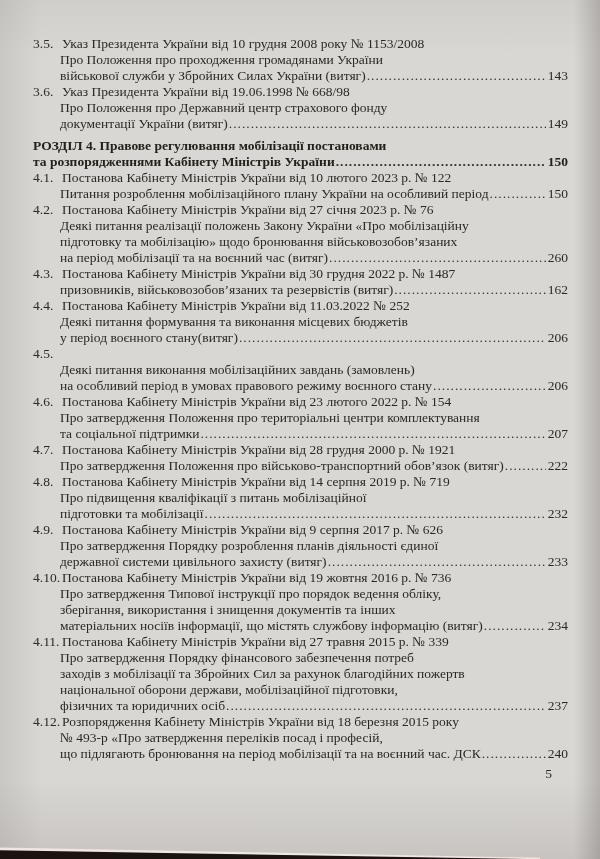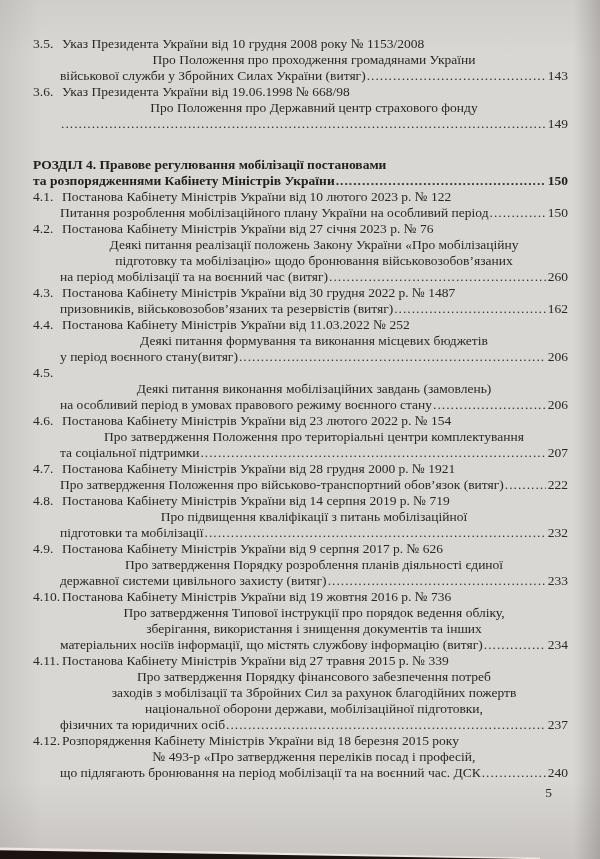--- a/index.html
+++ b/index.html
@@ -16,24 +16,24 @@
       linear-gradient(180deg, rgba(135,130,125,.10), rgba(0,0,0,0) 55px),
       linear-gradient(0deg, rgba(105,96,90,.16), rgba(0,0,0,0) 80px);
     color:#2b2823;
     box-sizing:border-box;
     padding:36px 32px 0 33px;
   }
 
   .toc { font-size:13.5px; line-height:16px; }
 
   .entry { margin:0; }
-  .entry.section { margin-top:25px; font-weight:bold; color:#242119; }
+  .entry.section { margin-top:6px; font-weight:bold; color:#242119; }
 
   .line { display:flex; align-items:baseline; white-space:nowrap; }
-  .line.cont { padding-left:27px;justify-content:center; }
+  .line.cont { padding-left:27px; }
 
   .label { flex:none; min-width:27px; padding-right:2px; }
   .text { flex:none; }
 
   .leader {
     flex:1 1 auto; overflow:hidden; white-space:nowrap;
     margin:0 2px 0 1px; letter-spacing:1px; min-width:6px;
     color:#35322c;
   }
   .leader::after {
@@ -80,20 +80,21 @@
         </div>
         <div class="entry">
           <div class="line">
             <span class="label">3.6.</span>
             <span class="text">Указ Президента України від 19.06.1998 № 668/98</span>
           </div>
           <div class="line cont">
             <span class="text">Про Положення про Державний центр страхового фонду</span>
           </div>
           <div class="line cont">
+            <span class="text">документації України (витяг)</span>
             <span class="leader"></span>
             <span class="pageref">149</span>
           </div>
         </div>
         <div class="entry section">
           <div class="line">
             <span class="text">РОЗДІЛ 4. Правове регулювання мобілізації постановами</span>
           </div>
           <div class="line">
             <span class="text">та розпорядженнями Кабінету Міністрів України</span>

